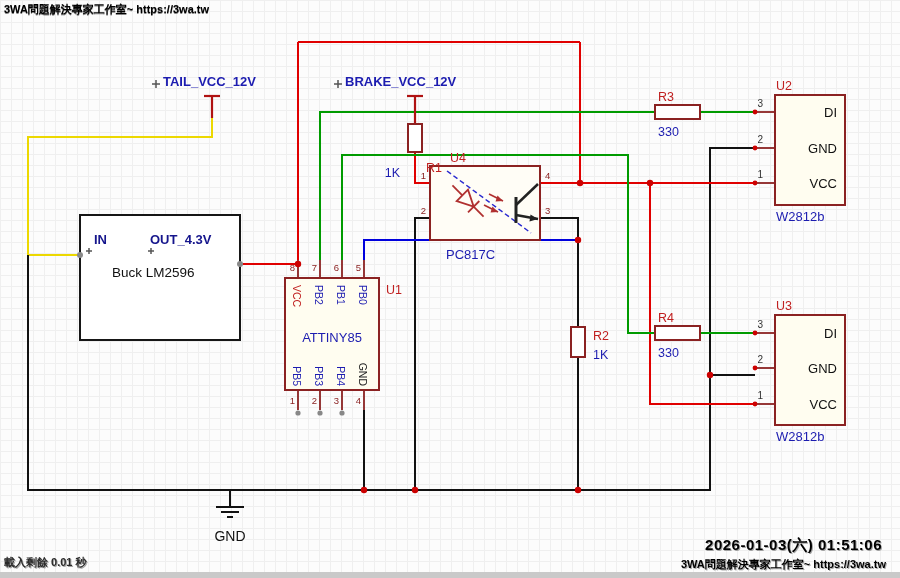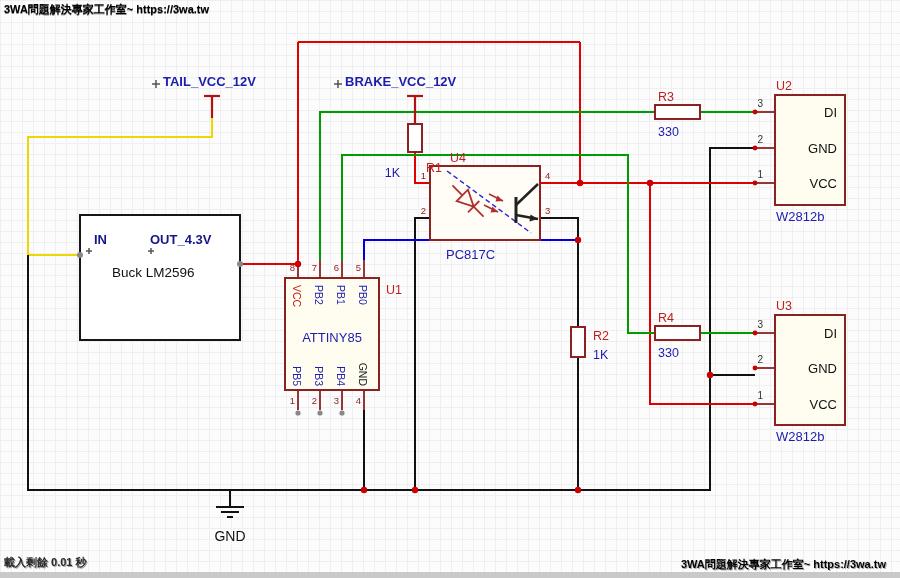--- a/index.html
+++ b/index.html
@@ -266,15 +266,16 @@
       <circle class="jdot" cx="578" cy="240" r="3.2"></circle>
       <circle class="jdot" cx="364" cy="490" r="3.2"></circle>
       <circle class="jdot" cx="415" cy="490" r="3.2"></circle>
       <circle class="jdot" cx="578" cy="490" r="3.2"></circle>
       <circle class="jdot" cx="710" cy="375" r="3.2"></circle>
     </g>
   </svg>
 
   <div class="overlay wm-top">3WA問題解決專家工作室~ https://3wa.tw</div>
   <div class="overlay load-left">載入剩餘 0.01 秒</div>
+  <div class="overlay ts">2026-01-03(六) 01:51:06</div>
   <div class="overlay wm-bot">3WA問題解決專家工作室~ https://3wa.tw</div>
   <div class="bottom-strip"></div>
 </div>
 
 </body></html>

